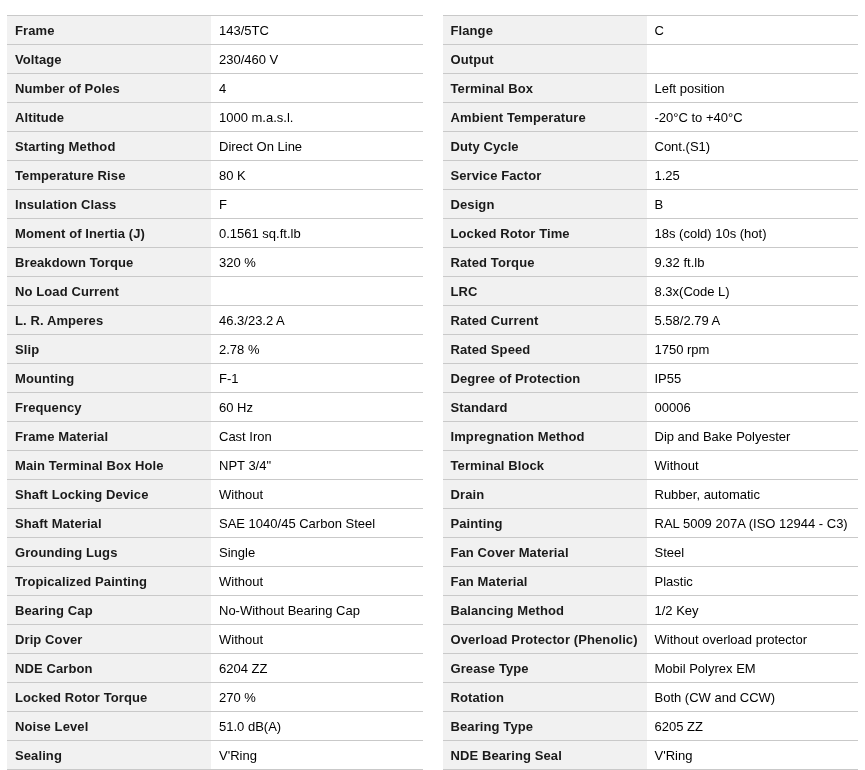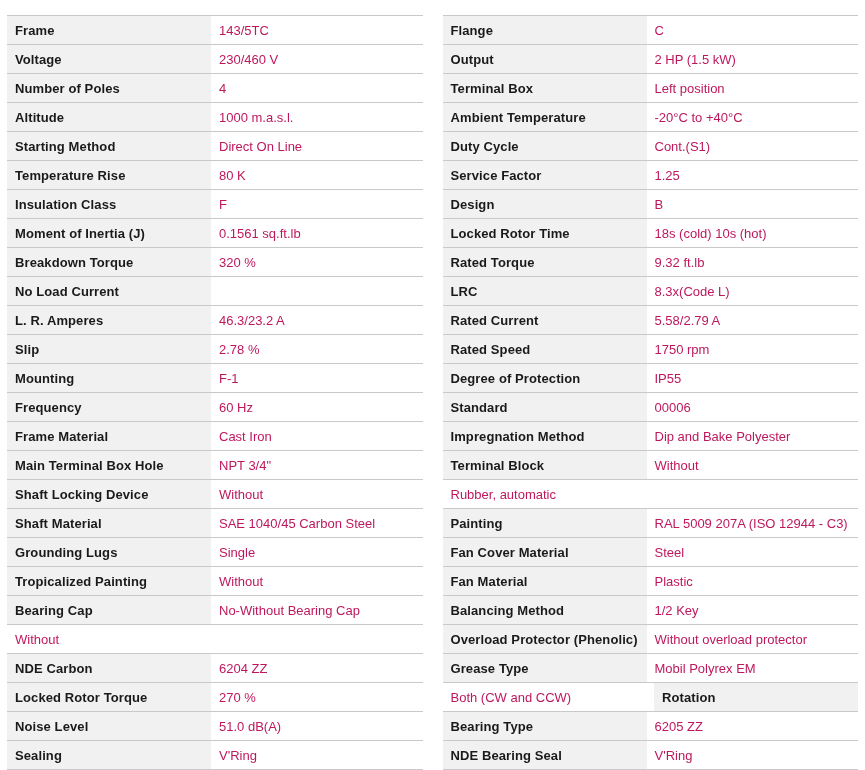--- a/index.html
+++ b/index.html
@@ -43,21 +43,21 @@
     background: #f1f1f1;
     padding-left: 8px;
     font-weight: 700;
     color: #1a1a1a;
     letter-spacing: 0.1px;
   }
   .cell.value {
     flex: 1;
     padding-left: 8px;
     font-weight: 400;
-    color: #be185d;
+    color: #000000;
   }
 </style>
 </head>
 <body>
 
 <div class="spec-wrap">
   <div class="spec-table">
       <div class="row">
         <div class="cell label">Frame</div>
         <div class="cell value">143/5TC</div>
@@ -135,20 +135,21 @@
       </div>
       <div class="row">
         <div class="cell label">Tropicalized Painting</div>
         <div class="cell value">Without</div>
       </div>
       <div class="row">
         <div class="cell label">Bearing Cap</div>
         <div class="cell value">No-Without Bearing Cap</div>
       </div>
       <div class="row">
+        <div class="cell label">Drip Cover</div>
         <div class="cell value">Without</div>
       </div>
       <div class="row">
         <div class="cell label">NDE Carbon</div>
         <div class="cell value">6204 ZZ</div>
       </div>
       <div class="row">
         <div class="cell label">Locked Rotor Torque</div>
         <div class="cell value">270 %</div>
       </div>
@@ -161,21 +162,20 @@
         <div class="cell value">V'Ring</div>
       </div>
     </div>
   <div class="spec-table">
       <div class="row">
         <div class="cell label">Flange</div>
         <div class="cell value">C</div>
       </div>
       <div class="row">
         <div class="cell label">Output</div>
-        <div class="cell value">2 HP (1.5 kW)</div>
       </div>
       <div class="row">
         <div class="cell label">Terminal Box</div>
         <div class="cell value">Left position</div>
       </div>
       <div class="row">
         <div class="cell label">Ambient Temperature</div>
         <div class="cell value">-20°C to +40°C</div>
       </div>
       <div class="row">
@@ -220,20 +220,21 @@
       </div>
       <div class="row">
         <div class="cell label">Impregnation Method</div>
         <div class="cell value">Dip and Bake Polyester</div>
       </div>
       <div class="row">
         <div class="cell label">Terminal Block</div>
         <div class="cell value">Without</div>
       </div>
       <div class="row">
+        <div class="cell label">Drain</div>
         <div class="cell value">Rubber, automatic</div>
       </div>
       <div class="row">
         <div class="cell label">Painting</div>
         <div class="cell value">RAL 5009 207A (ISO 12944 - C3)</div>
       </div>
       <div class="row">
         <div class="cell label">Fan Cover Material</div>
         <div class="cell value">Steel</div>
       </div>
@@ -247,22 +248,22 @@
       </div>
       <div class="row">
         <div class="cell label">Overload Protector (Phenolic)</div>
         <div class="cell value">Without overload protector</div>
       </div>
       <div class="row">
         <div class="cell label">Grease Type</div>
         <div class="cell value">Mobil Polyrex EM</div>
       </div>
       <div class="row">
+        <div class="cell label">Rotation</div>
         <div class="cell value">Both (CW and CCW)</div>
-        <div class="cell label">Rotation</div>
       </div>
       <div class="row">
         <div class="cell label">Bearing Type</div>
         <div class="cell value">6205 ZZ</div>
       </div>
       <div class="row">
         <div class="cell label">NDE Bearing Seal</div>
         <div class="cell value">V'Ring</div>
       </div>
     </div>

